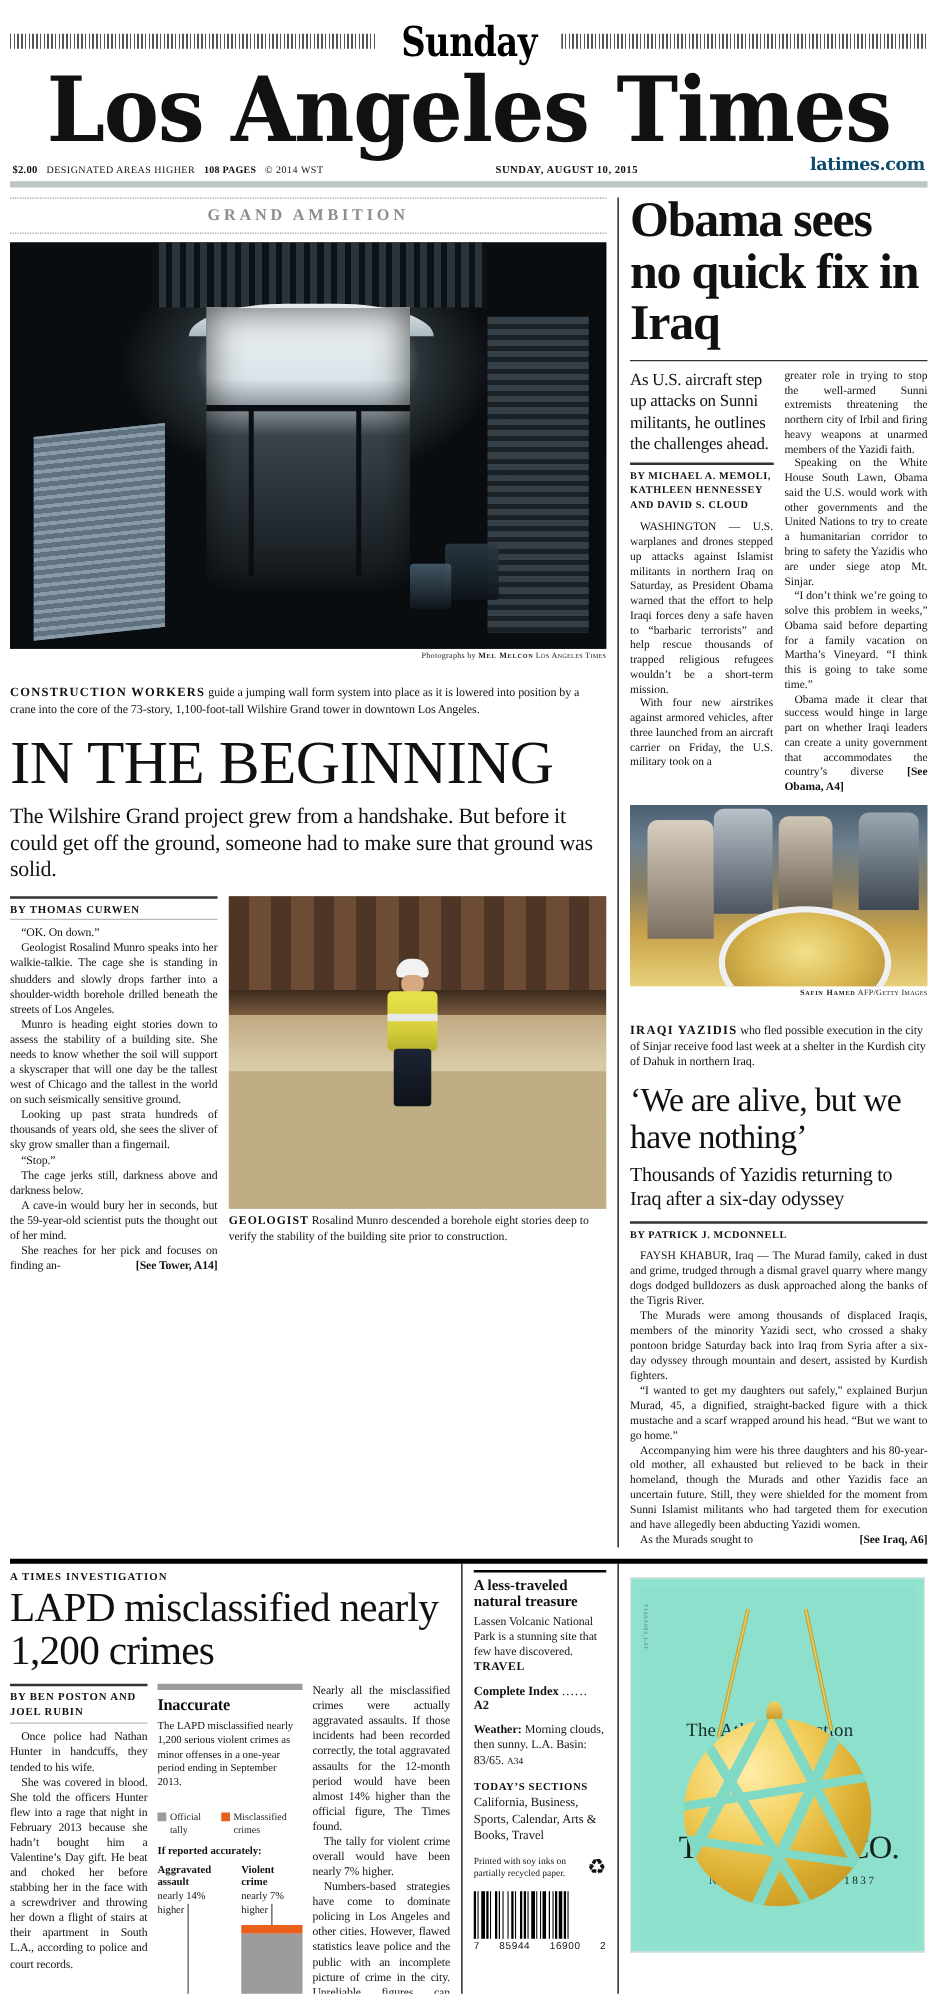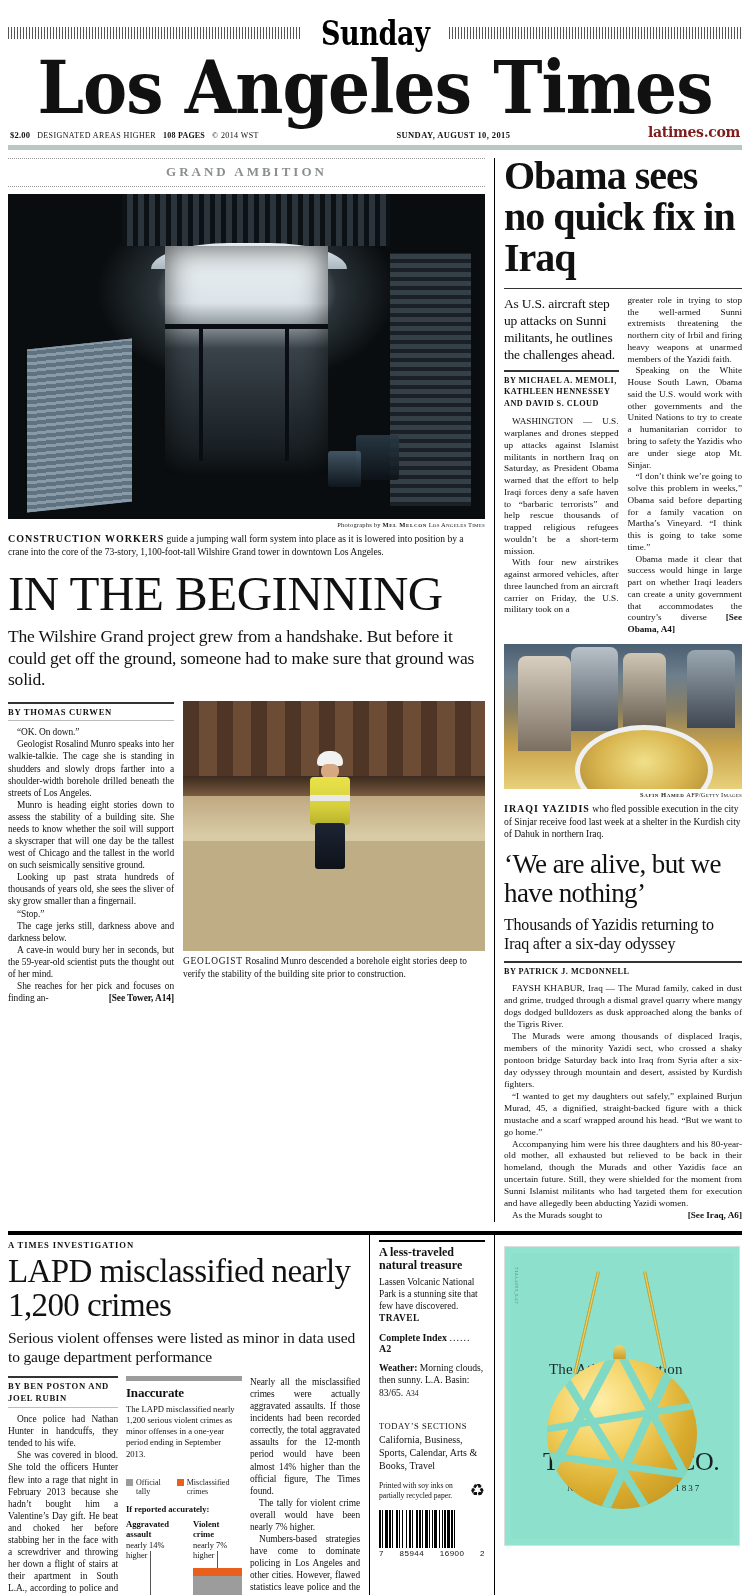--- a/index.html
+++ b/index.html
@@ -30,21 +30,21 @@
   }
   .flag-meta {
     display: flex; align-items: flex-end; justify-content: space-between;
     font-size: 8px; letter-spacing: .2px; margin-top: 2px; padding: 0 2px;
   }
   .flag-meta .left { display: flex; gap: 7px; align-items: baseline; }
   .price { font-weight: bold; font-size: 8.5px; }
   .meta-caps { font-variant: small-caps; letter-spacing: .4px; }
   .pages-bold { font-weight: bold; }
   .date-center { font-weight: bold; font-size: 8.5px; letter-spacing: .4px; }
-  .dotcom { font-family: "DejaVu Serif", serif; font-weight: bold; font-size: 14px; color: #7f1d1d; letter-spacing: -0.3px; }
+  .dotcom { font-family: "DejaVu Serif", serif; font-weight: bold; font-size: 14px; color: #0c4a6e; letter-spacing: -0.3px; }
   .thick-bar { height: 5px; background: #b9c6c4; margin-top: 5px; }
 
   
   .grid { display: flex; gap: 0; margin-top: 8px; }
   .col-left { width: 486px; padding-right: 9px; }
   .col-right { width: 248px; padding-left: 9px; border-left: 1px solid #000; }
 
   
   .kicker-band { border-top: 1px dotted #999; border-bottom: 1px dotted #999; padding: 5px 0 6px; text-align: center; }
   .kicker-band .kt { font-size: 13px; letter-spacing: 3px; color: #8b8f90; font-weight: bold; font-variant: small-caps; }
@@ -88,21 +88,21 @@
   }
   .pm-worker { position: absolute; right: 18%; bottom: 12%; width: 9%; height: 14%;
     background: linear-gradient(180deg,#2a3a46,#0d1318); border-radius: 3px; opacity:.9; }
   .pm-worker2 { position: absolute; right: 26%; bottom: 10%; width: 7%; height: 11%;
     background: linear-gradient(180deg,#4a6170,#111820); border-radius: 3px; opacity:.85; }
 
   .credit { font-size: 6.5px; text-align: right; letter-spacing: .2px; color: #222; margin-top: 2px; }
   .credit .nm { font-variant: small-caps; font-weight: bold; letter-spacing: .6px; }
   .credit .org { font-variant: small-caps; }
 
-  .caption { font-size: 9.6px; line-height: 1.32; margin-top: 4px; letter-spacing: -0.05px; }
+  .caption { font-size: 9.6px; line-height: 1.32; margin-top: 20px; letter-spacing: -0.05px; }
   .caption b { font-variant: small-caps; font-weight: bold; letter-spacing: 1px; font-size: 10px; }
 
   .big-head {
     font-family: "Liberation Serif", serif;
     font-size: 49px; line-height: 1.0; letter-spacing: -0.5px;
     margin-top: 10px; font-weight: normal;
   }
   .deck {
     font-size: 17.5px; line-height: 1.25; margin-top: 8px; letter-spacing: -0.2px;
   }
@@ -144,21 +144,21 @@
     background:
       radial-gradient(circle at 12% 70%, #e7dcb6 0 22px, transparent 23px),
       radial-gradient(circle at 34% 88%, #d9cb9d 0 26px, transparent 27px),
       radial-gradient(circle at 58% 72%, #efe6c4 0 20px, transparent 21px),
       radial-gradient(circle at 80% 90%, #cdbd91 0 28px, transparent 29px),
       radial-gradient(circle at 94% 66%, #e2d6ae 0 18px, transparent 19px),
       linear-gradient(180deg,#c3b georgia,#b09c73);
     background-color: #bfae85;
   }
   .cap-geo { font-size: 9.4px; line-height: 1.3; margin-top: 4px; }
-  .cap-geo b { font-variant: small-caps; font-weight: normal; letter-spacing: .8px; }
+  .cap-geo b { font-variant: small-caps; font-weight: bold; letter-spacing: .8px; }
 
   
   .obama-head {
     font-family: "Liberation Serif", serif; font-weight: bold;
     font-size: 40px; line-height: 1.02; letter-spacing: -1px;
     margin-top: -2px;
   }
   .hr-thin { border-top: 1.5px solid #333; margin: 9px 0 5px; width: 100%; }
   .obama-cols { display: flex; gap: 9px; margin-top: 6px; }
   .oc { width: 115px; }
@@ -228,21 +228,21 @@
   .idx-rule { border-top: 2px solid #000; margin-bottom: 4px; }
   .idx-head { font-size: 12px; font-weight: bold; line-height: 1.1; }
   .idx-txt { font-size: 9.4px; line-height: 1.28; margin-top: 3px; }
   .idx-txt .sec { font-variant: small-caps; font-weight: bold; letter-spacing: .5px; }
   .idx-line { font-size: 10px; margin-top: 8px; }
   .idx-line b { font-weight: bold; }
   .idx-line .dots { letter-spacing: 1px; }
   .idx-weather { font-size: 9.6px; line-height: 1.3; margin-top: 8px; }
   .idx-weather b { font-weight: bold; }
   .idx-weather .pg { font-size: 7.5px; font-variant: small-caps; font-weight: normal; }
-  .idx-sections-h { font-size: 8.6px; font-weight: normal; font-variant: small-caps; letter-spacing: .5px; margin-top: 22px; }
+  .idx-sections-h { font-size: 8.6px; font-weight: bold; font-variant: small-caps; letter-spacing: .5px; margin-top: 9px; }
   .idx-sections { font-size: 10px; line-height: 1.3; margin-top: 2px; }
   .soy { display: flex; align-items: center; gap: 5px; font-size: 7.6px; line-height: 1.25; margin-top: 9px; }
   .recycle { font-size: 17px; line-height: 1; }
   .barcode-box { margin-top: 10px; }
   .barcode { height: 38px; display: flex; align-items: flex-end; gap: 0; }
   .barcode i { display: block; background: #000; height: 100%; }
   .bc-nums { display: flex; justify-content: space-between; font-family: "Liberation Sans", sans-serif; font-size: 8px; margin-top: 1px; letter-spacing: .5px; }
 
   
   .ad {
@@ -419,21 +419,20 @@
         <p><span>As the Murads sought to</span><span class="jump jump-tag">[See Iraq, A6]</span></p>
       </div>
     </div>
   </div>
 
   <div class="bottom">
 
     <div class="bl">
       <div class="invest-label">A TIMES INVESTIGATION</div>
       <div class="lapd-head">LAPD misclassified nearly 1,200 crimes</div>
-      <div class="lapd-deck">Serious violent offenses were listed as minor in data used to gauge department performance</div>
 
       <div class="lapd-cols">
         <div class="lc">
           <div class="byline-wrap">
             <div class="byline multi">BY BEN POSTON AND JOEL RUBIN</div>
           </div>
           <div class="body">
             <p>Once police had Nathan Hunter in handcuffs, they tended to his wife.</p>
             <p>She was covered in blood. She told the officers Hunter flew into a rage that night in February 2013 because she hadn’t bought him a Valentine’s Day gift. He beat and choked her before stabbing her in the face with a screwdriver and throwing her down a flight of stairs at their apartment in South L.A., according to police and court records.</p>
 

